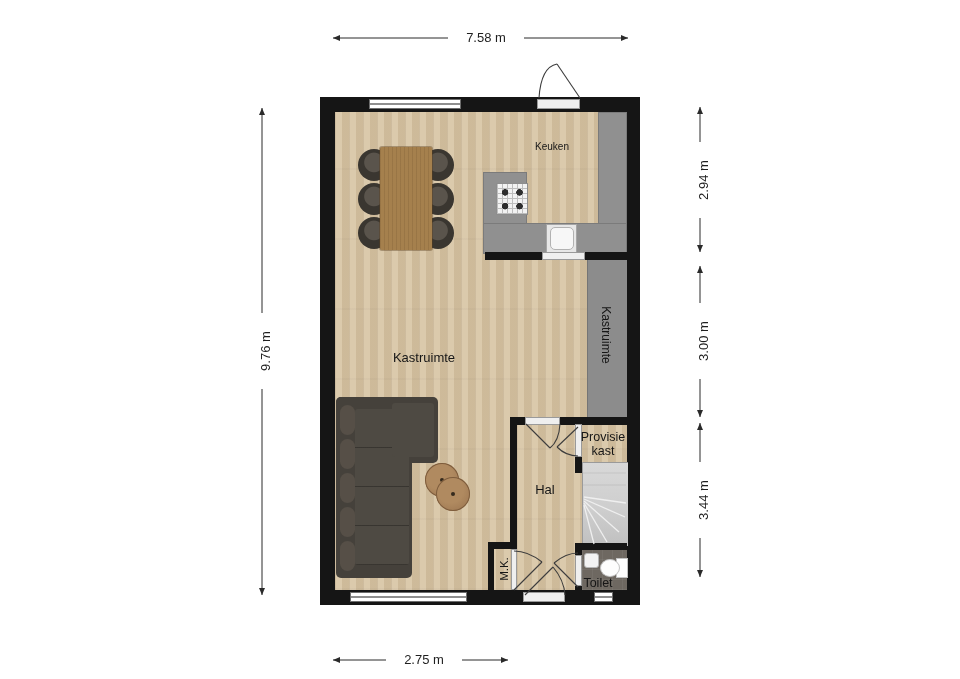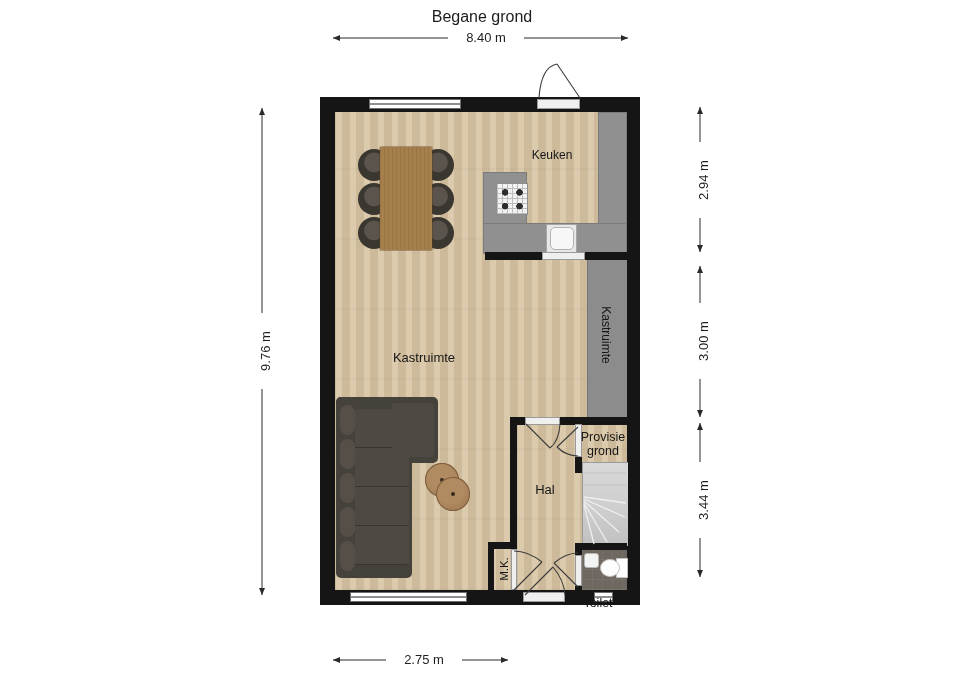--- a/index.html
+++ b/index.html
@@ -77,21 +77,20 @@
   #toilet-bowl{left:600px;top:559px;width:18px;height:16px;z-index:4;background:#fdfdfd;
     border:1px solid #c2c2c2;border-radius:50%;}
 
   svg.overlay{position:absolute;left:0;top:0;width:960px;height:679px;z-index:7;pointer-events:none;}
 </style>
 </head>
 <body>
 
 <div id="stage">
 
-  <div class="abs" style="left:382px;top:8px;width:200px;text-align:center;font-size:16px;z-index:8;">Begane grond</div>
 
   <div class="abs" id="outer-wall"></div>
   <div class="abs" id="floor-main"></div>
 
   <div class="counter" style="left:598px;top:112px;width:29px;height:113px;"></div>
   <div class="counter" style="left:483px;top:223px;width:144px;height:31px;"></div>
   <div class="counter" style="left:483px;top:172px;width:44px;height:52px;"></div>
   <div id="cooktop" class="abs"></div>
   <div id="sink" class="abs">
     <div id="sink-basin"></div>
@@ -196,28 +195,28 @@
     <g stroke="#2a2a2a" stroke-width="1">
       <line x1="333" y1="38" x2="628" y2="38" marker-start="url(#as)" marker-end="url(#ae)"></line>
       <line x1="262" y1="108" x2="262" y2="595" marker-start="url(#as)" marker-end="url(#ae)"></line>
       <line x1="700" y1="107" x2="700" y2="252" marker-start="url(#as)" marker-end="url(#ae)"></line>
       <line x1="700" y1="266" x2="700" y2="417" marker-start="url(#as)" marker-end="url(#ae)"></line>
       <line x1="700" y1="423" x2="700" y2="577" marker-start="url(#as)" marker-end="url(#ae)"></line>
       <line x1="333" y1="660" x2="508" y2="660" marker-start="url(#as)" marker-end="url(#ae)"></line>
     </g>
   </svg>
 
-  <div class="dim-label" style="left:448px;top:30px;width:68px;">8.40 m</div>
+  <div class="dim-label" style="left:448px;top:30px;width:68px;">7.58 m</div>
   <div class="dim-label rot-ccw" style="left:228px;top:343px;width:68px;">9.76 m</div>
   <div class="dim-label rot-ccw" style="left:666px;top:172px;width:68px;">2.94 m</div>
   <div class="dim-label rot-ccw" style="left:666px;top:333px;width:68px;">3.00 m</div>
   <div class="dim-label rot-ccw" style="left:666px;top:492px;width:68px;">3.44 m</div>
   <div class="dim-label" style="left:386px;top:652px;width:68px;">2.75 m</div>
 
-  <div class="room-label" style="left:512px;top:148px;width:80px;font-size:12px;">Keuken</div>
+  <div class="room-label" style="left:512px;top:140px;width:80px;font-size:10px;">Keuken</div>
   <div class="room-label" style="left:384px;top:351px;width:80px;">Kastruimte</div>
   <div class="room-label rot-cw" style="left:566px;top:328px;width:80px;font-size:12px;">Kastruimte</div>
-  <div class="room-label" style="left:578px;top:430px;width:50px;font-size:12.5px;white-space:normal;line-height:14px;">Provisie grond</div>
+  <div class="room-label" style="left:578px;top:430px;width:50px;font-size:12.5px;white-space:normal;line-height:14px;">Provisie kast</div>
   <div class="room-label" style="left:525px;top:483px;width:40px;">Hal</div>
   <div class="room-label rot-ccw" style="left:484px;top:562px;width:40px;font-size:11.5px;">M.K.</div>
-  <div class="room-label" style="left:578px;top:576px;width:40px;font-size:12.5px;margin-top:20px;">Toilet</div>
+  <div class="room-label" style="left:578px;top:576px;width:40px;font-size:12.5px;">Toilet</div>
 
 </div>
 
 </body></html>

